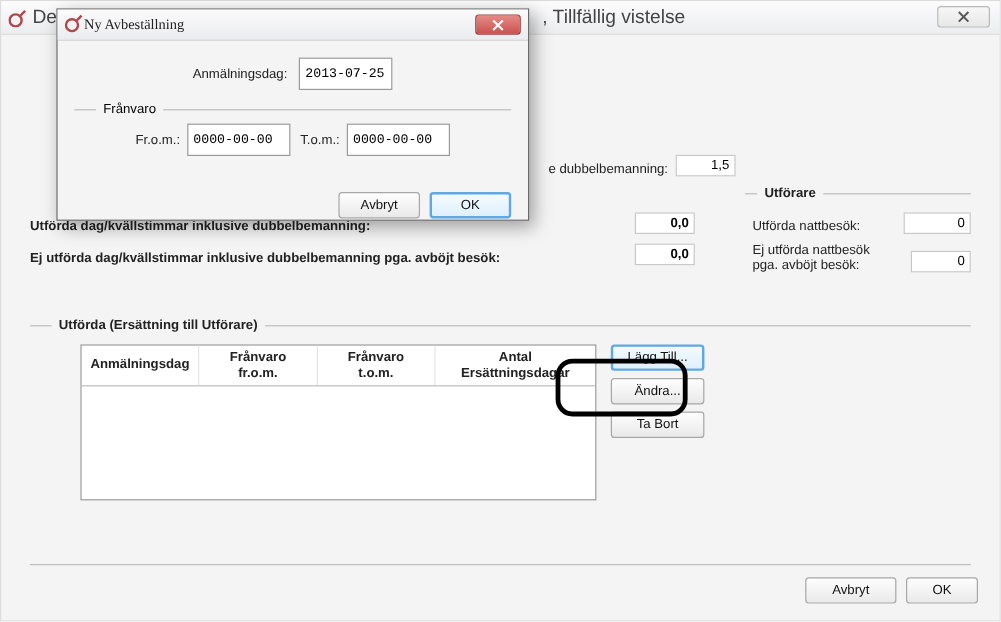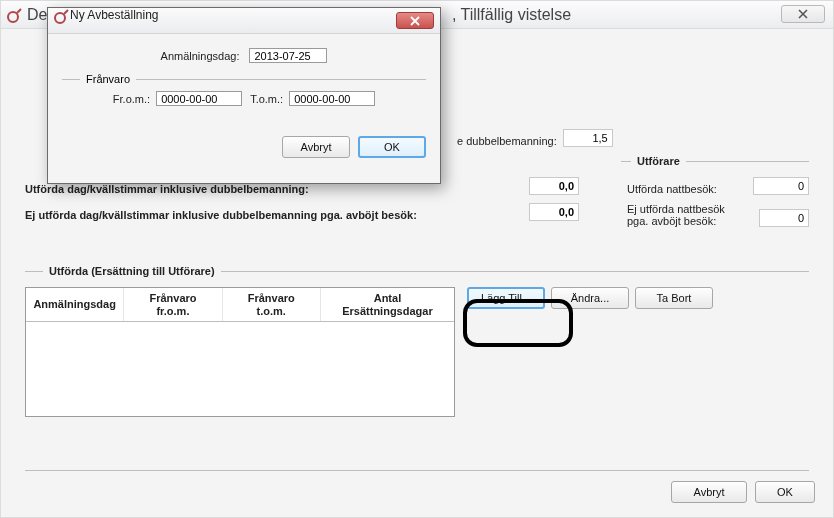--- a/index.html
+++ b/index.html
@@ -93,20 +93,21 @@
     align-items: flex-start;
   }
   .col-left { flex: 1; font-weight: bold; }
   .col-right { width: 360px; }
   
   .table-area {
     display: flex;
     gap: 12px;
     align-items: flex-start;
     margin-top: 10px;
+    margin-left: 42px;
   }
   .table-box {
     background: #fff;
     border: 1px solid #9a9a9a;
     width: 430px;
     height: 130px;
   }
   .table-header {
     display: flex;
     border-bottom: 1px solid #bdbdbd;
@@ -119,21 +120,21 @@
     font-weight: bold;
     color: #222;
     display: flex;
     align-items: center;
     justify-content: center;
     font-size: 11px;
     line-height: 13px;
     border-right: 1px solid #e6e6e6;
   }
   .th:last-child { border-right: none; }
-  .btn-col { display: flex; flex-direction: row; gap: 6px; }
+  .btn-col { display: flex; flex-direction: column; gap: 6px; }
   .btn {
     min-width: 78px;
     height: 22px;
     background: linear-gradient(#fefefe, #e9e9e9);
     border: 1px solid #a7a7a7;
     border-radius: 3px;
     font-size: 11px;
     color: #111;
     padding: 0 10px;
     cursor: pointer;
@@ -180,44 +181,46 @@
     height: 177px;
     background: #f4f4f4;
     border: 1px solid #6b6b6b;
     box-shadow: 4px 5px 14px rgba(0,0,0,0.35);
   }
   .modal-titlebar {
     height: 26px;
     background: linear-gradient(#fbfbfc, #ebecef);
     border-bottom: 1px solid #d4d4d4;
     display: flex;
+    align-items: center;
     padding: 0 6px;
     position: relative;
+    font-family: Liberation Serif, serif;
   }
   .modal-titlebar .title-text { font-size: 12px; color: #222; }
   .modal-close {
     position: absolute;
     right: 6px; top: 4px;
     width: 38px; height: 17px;
     background: linear-gradient(#e68a86, #c9524f);
     border: 1px solid #9a3e3c;
     border-radius: 3px;
     display: flex; align-items: center; justify-content: center;
   }
   .modal-close .x-svg { stroke: #fff; }
   .modal-body { padding: 10px 14px 8px 14px; }
   .modal-row { display: flex; align-items: center; gap: 8px; margin: 4px 0; }
   .modal-row .mlabel { color: #222; text-align: right; }
   .text-input {
     background: #fff;
     border: 1px solid #9a9a9a;
-    height: 15px;
+    height: 27px;
     padding: 0 4px;
     font-size: 11px;
-    font-family: Liberation Sans, sans-serif;
+    font-family: Liberation Mono, monospace;
     width: 86px;
   }
   .modal .group-line { margin: 10px 0 6px 0; }
   .modal-bottom {
     display: flex;
     justify-content: flex-end;
     gap: 8px;
     margin-top: 30px;
   }
 </style>

